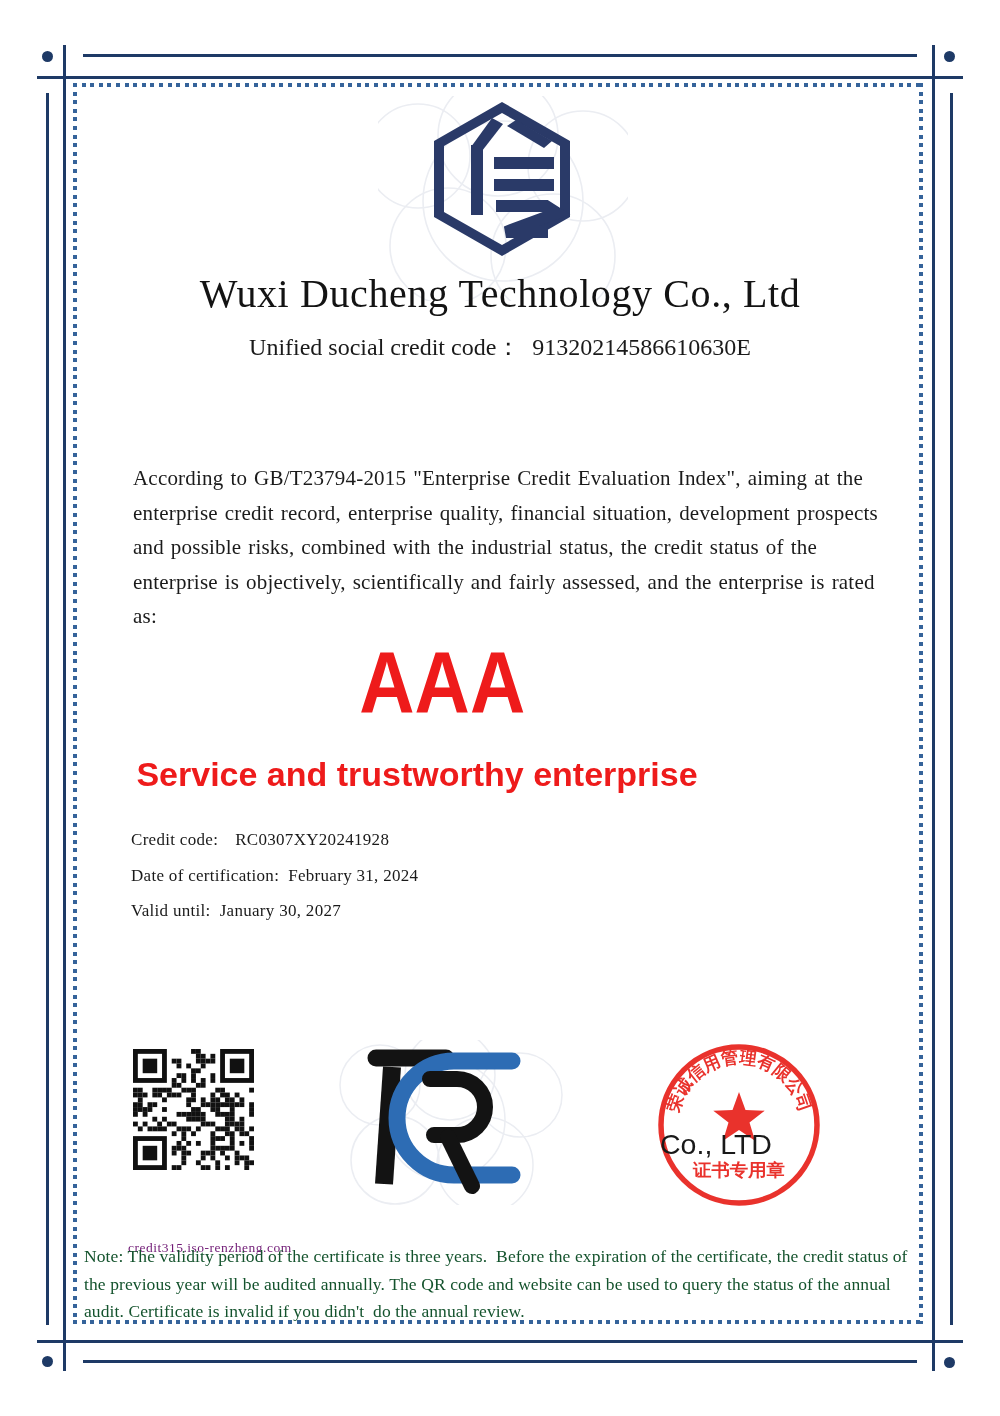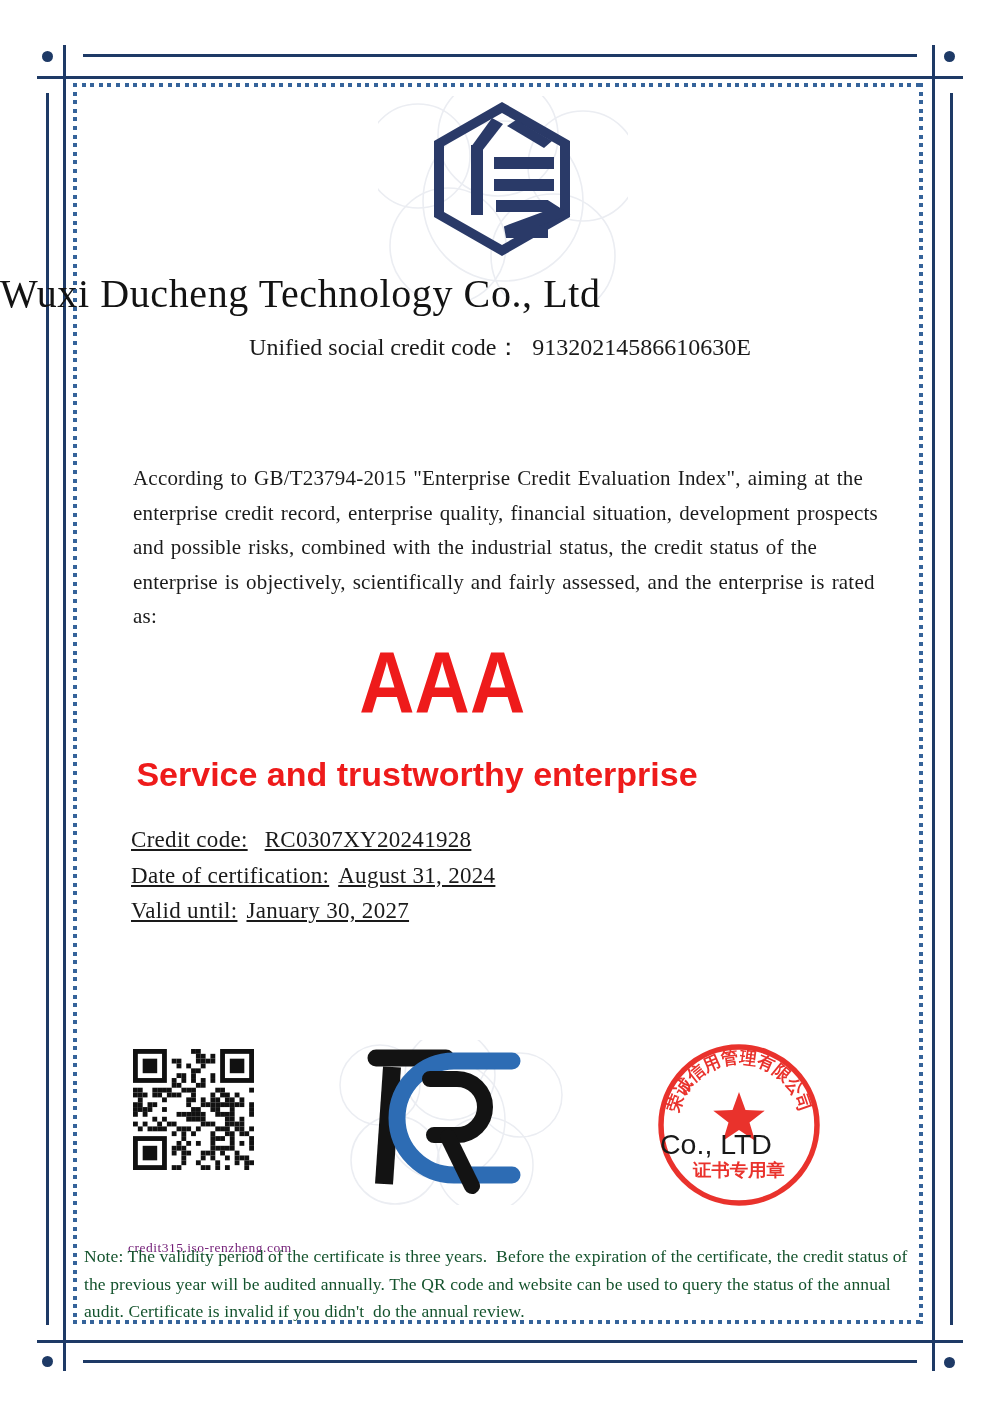--- a/index.html
+++ b/index.html
@@ -11,28 +11,28 @@
   
   .fl{position:absolute;background:#1e3a66;}
   .dot{position:absolute;width:11px;height:11px;border-radius:50%;background:#1e3a66;}
   
   .dotted-frame{position:absolute;left:73px;top:83px;width:850px;height:1241px;}
   .d-edge{position:absolute;}
   .d-h{height:4px;left:0;right:0;background-image:repeating-linear-gradient(to right,#35639a 0 4px,transparent 4px 8.6px);}
   .d-v{width:4px;top:0;bottom:0;background-image:repeating-linear-gradient(to bottom,#35639a 0 4px,transparent 4px 8.6px);}
   .d-top{top:0;} .d-bottom{bottom:0;} .d-left{left:0;} .d-right{right:0;}
   
-  .company-name{top:270px;left:0;width:1000px;text-align:left;font-size:40px;letter-spacing:0.6px;color:#131313;}
+  .company-name{top:270px;left:0;width:1000px;text-align:center;font-size:40px;letter-spacing:0.6px;color:#131313;}
   .unified-line{top:331px;left:0;width:1000px;text-align:center;font-size:24px;color:#1a1a1a;}
   .unified-line .val{margin-left:12px;}
   .paragraph{top:461px;left:133px;width:748px;font-size:21px;line-height:34.6px;letter-spacing:0.2px;word-spacing:1.5px;color:#1b1b1b;}
   .grade-wrap{top:634px;left:0;width:884px;text-align:center;}
   .grade{display:inline-block;font-family:"Liberation Sans",sans-serif;font-weight:700;font-size:87px;color:#ee1b1b;transform:scaleX(0.88);transform-origin:center;line-height:1.1;}
   .rating-title{top:755px;left:0;width:834px;text-align:center;font-family:"Liberation Sans",sans-serif;font-weight:700;font-size:34px;color:#ee1b1b;}
-  .details{top:822px;left:131px;font-size:23px;line-height:35.6px;color:#1a1a1a;text-decoration:underline;}
+  .details{top:822px;left:131px;font-size:17px;line-height:35.6px;color:#1a1a1a;}
   .details .row .lab{letter-spacing:0.3px;}
   .details .row .val{margin-left:9px;letter-spacing:0.3px;}
   .details .row:first-child .val{margin-left:17px;}
   .qr-wrap{top:1049px;left:133px;width:121px;height:121px;}
   .qr-caption{top:1240px;left:128px;font-size:13.5px;letter-spacing:0.5px;color:#701a75;}
   .issuer-text{top:1126px;left:508px;width:416px;text-align:center;font-family:"Liberation Sans",sans-serif;font-size:28.5px;line-height:37.5px;color:#191919;}
   .issuer-text .l1{white-space:nowrap;}
   .note{top:1243px;left:84px;width:838px;font-size:17.5px;line-height:27.6px;color:#14532d;white-space:pre-wrap;letter-spacing:0.1px;}
   .wm{position:absolute;pointer-events:none;}
 </style>
@@ -102,21 +102,21 @@
 <div class="abs grade-wrap">
   <span class="grade">AAA</span>
 </div>
 <div class="abs rating-title">Service and trustworthy enterprise</div>
 
 <div class="abs details">
   <div class="row">
     <span class="lab">Credit code:</span><span class="val">RC0307XY20241928</span>
   </div>
   <div class="row">
-    <span class="lab">Date of certification:</span><span class="val">August 31, 2024</span>
+    <span class="lab">Date of certification:</span><span class="val">February 31, 2024</span>
   </div>
   <div class="row">
     <span class="lab">Valid until:</span><span class="val">January 30, 2027</span>
   </div>
 </div>
 
 <div class="abs qr-wrap">
   <svg width="121" height="121" viewBox="0 0 121 121" id="qr-svg">
       <rect x="0" y="0" width="33.879999999999995" height="33.879999999999995" fill="#111"></rect>
       <rect x="4.84" y="4.84" width="24.2" height="24.2" fill="#fff"></rect>

